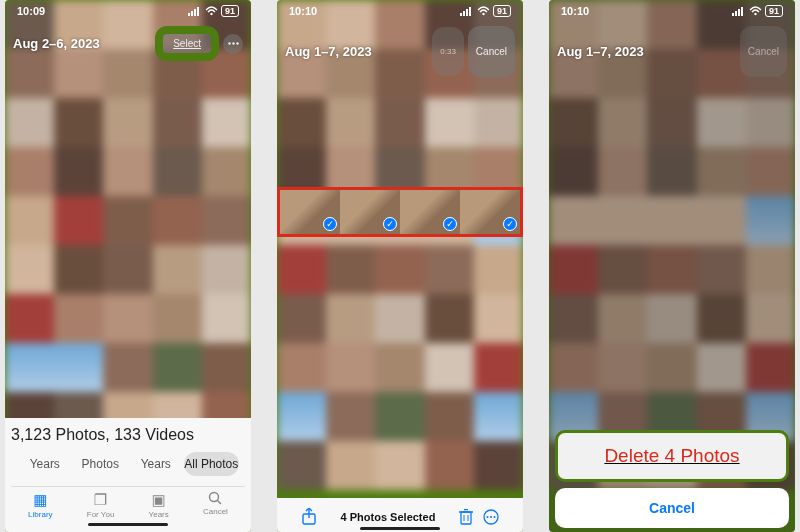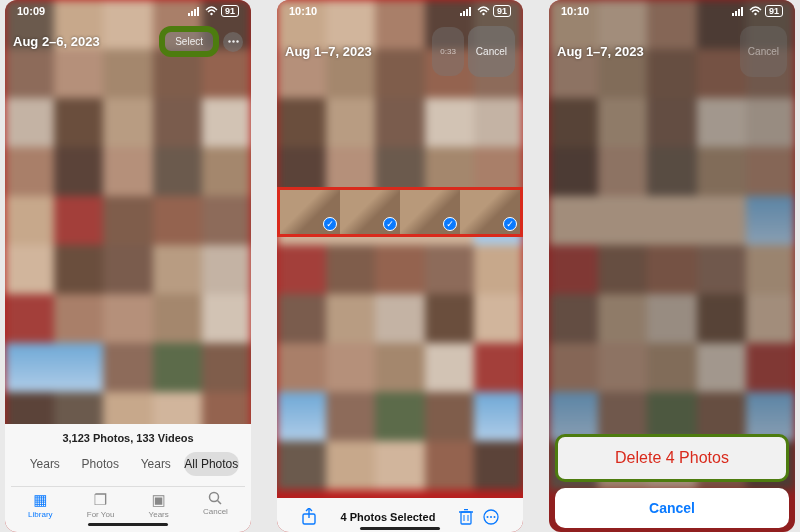--- a/index.html
+++ b/index.html
@@ -9,24 +9,24 @@
     display: flex;
     justify-content: center;
     gap: 26px;
     padding: 0;
     width: 800px;
     height: 532px;
   }
   .phone {
     width: 246px;
     height: 532px;
-    background: #b91c1c;
+    background: #4d7c0f;
     position: relative;
     overflow: hidden;
-    border-radius: 12px;
+    border-radius: 4px;
     display: flex;
     flex-direction: column;
   }
   .status-bar {
     height: 22px;
     display: flex;
     align-items: center;
     justify-content: space-between;
     padding: 0 12px;
     font-size: 11px;
@@ -67,21 +67,21 @@
     border-radius: 12px;
     font-weight: 500;
   }
   .more-circle {
     width: 20px; height: 20px;
     background: rgba(120,120,120,0.55);
     border-radius: 50%;
     display: flex; align-items: center; justify-content: center;
     color: #eee; font-size: 10px;
   }
-  .red-box { border: 6px solid #4d7c0f; }
+  .red-box { border: 8px solid #4d7c0f; text-decoration: underline; }
 
   .grid {
     position: absolute;
     top: 0; left: 0; right: 0; bottom: 0;
     display: grid;
     grid-template-columns: repeat(5, 1fr);
     grid-auto-rows: 49px;
     filter: blur(4px);
   }
   .cell { background: #aaa; }
@@ -122,21 +122,21 @@
   }
 
   
   .lib-bottom {
     position: absolute;
     bottom: 0; left: 0; right: 0;
     background: #f7f7f7;
     padding: 8px 6px 4px;
     z-index: 15;
   }
-  .count-line { text-align: center; font-size: 11px; color:#222; font-weight:700; margin-bottom:8px;}
+  .count-line { text-align: left; font-size: 16px; color:#222; font-weight:400; margin-bottom:8px;}
   .segment { display: flex; gap:0; margin: 0 6px 10px; }
   .seg { flex:1; text-align:center; font-size:12px; color:#555; padding:5px 0;}
   .seg.active { background:#ddd; border-radius:12px; color:#222; }
   .tabbar { display: flex; justify-content: space-around; border-top:1px solid #ddd; padding-top:4px;}
   .tab { display:flex; flex-direction:column; align-items:center; gap:1px; font-size:8px; color:#888;}
   .tab.active { color:#0a7aff; }
   .tab-icon { font-size:15px; }
   .home-ind { width:80px; height:3px; background:#222; border-radius:2px; margin:4px auto 2px;}
 
   
@@ -159,21 +159,21 @@
   }
   .sheet-group {
     background:#f1f1f1;
     border-radius:10px;
     overflow:hidden;
     margin-bottom:6px;
   }
   .sheet-btn {
     text-align:center;
     padding:12px 0;
-    font-size:16px;
+    font-size:19px;
     font-weight:500;
   }
   .destructive { color:#d92a1c; }
   .cancel-btn {
     background:#fff;
     border-radius:10px;
     text-align:center;
     padding:12px 0;
     font-size:14px;
     font-weight:600;

